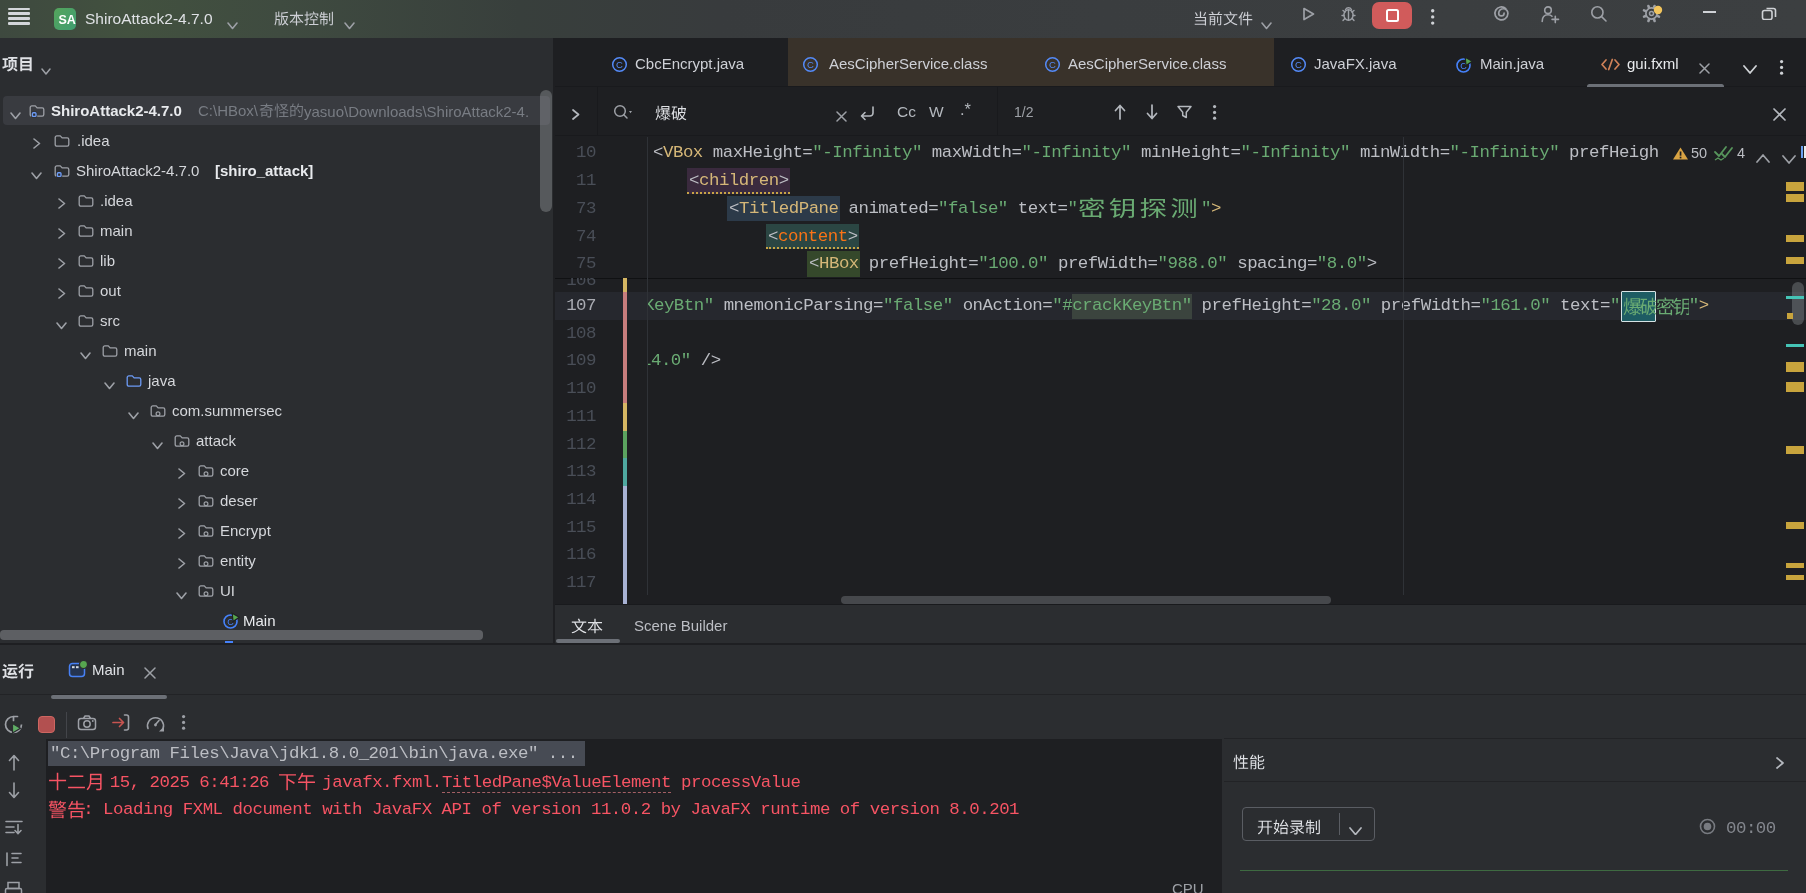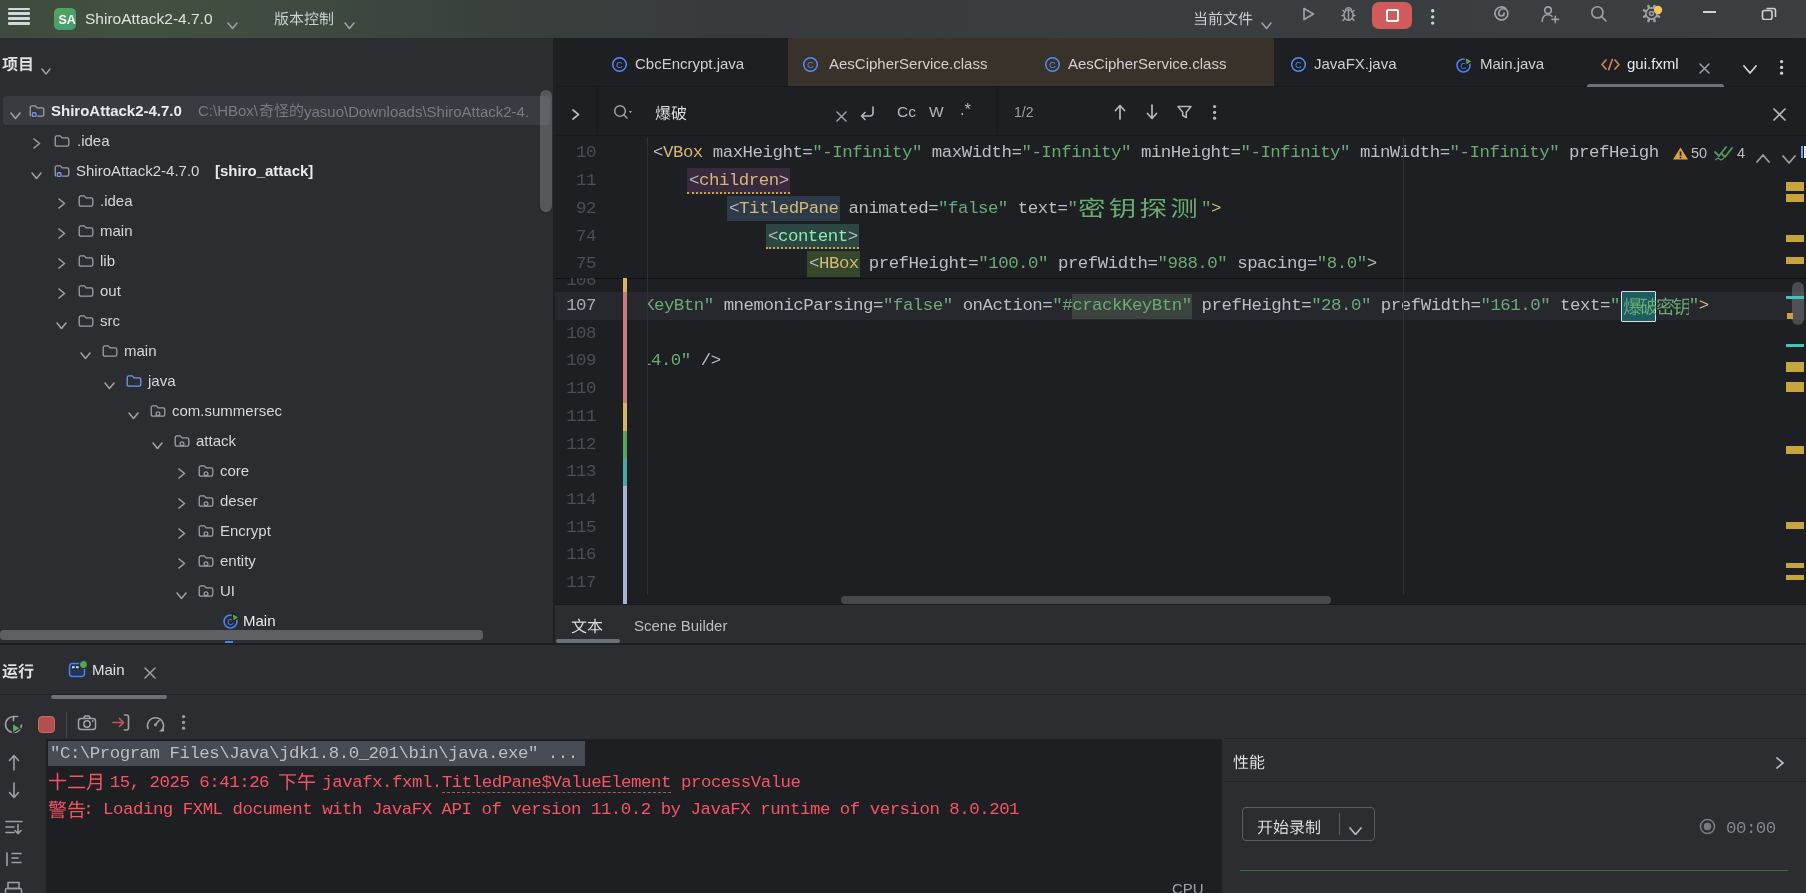--- a/index.html
+++ b/index.html
@@ -318,38 +318,38 @@
 <div style="position:absolute;left:1212px;top:104px;width:5.2px;height:16.8px;"><svg width="5.2" height="16.8" viewBox="0 0 5.2 16.8">
       <circle cx="2.6" cy="2.6" r="1.6" fill="#B4B8BE"></circle>
       <circle cx="2.6" cy="8.4" r="1.6" fill="#B4B8BE"></circle>
       <circle cx="2.6" cy="14.2" r="1.6" fill="#B4B8BE"></circle>
     </svg></div>
 <div style="position:absolute;left:1773px;top:107px;width:13px;height:13px;"><svg width="13" height="13" viewBox="0 0 13 13">
       <path d="M1 1 L12 12 M12 1 L1 12" stroke="#B4B8BE" stroke-width="1.7" stroke-linecap="round"></path>
     </svg></div>
 <div style="position:absolute;left:505px;top:139.4px;width:91px;height:27.7px;line-height:27.7px;text-align:right;font-family:&quot;Liberation Mono&quot;,monospace;font-size:17.4px;letter-spacing:-0.48px;color:#494E57;">10</div>
 <div style="position:absolute;left:505px;top:167.1px;width:91px;height:27.7px;line-height:27.7px;text-align:right;font-family:&quot;Liberation Mono&quot;,monospace;font-size:17.4px;letter-spacing:-0.48px;color:#494E57;">11</div>
-<div style="position:absolute;left:505px;top:194.8px;width:91px;height:27.7px;line-height:27.7px;text-align:right;font-family:&quot;Liberation Mono&quot;,monospace;font-size:17.4px;letter-spacing:-0.48px;color:#494E57;">92</div>
+<div style="position:absolute;left:505px;top:194.8px;width:91px;height:27.7px;line-height:27.7px;text-align:right;font-family:&quot;Liberation Mono&quot;,monospace;font-size:17.4px;letter-spacing:-0.48px;color:#494E57;">73</div>
 <div style="position:absolute;left:505px;top:222.5px;width:91px;height:27.7px;line-height:27.7px;text-align:right;font-family:&quot;Liberation Mono&quot;,monospace;font-size:17.4px;letter-spacing:-0.48px;color:#494E57;">74</div>
 <div style="position:absolute;left:505px;top:250.2px;width:91px;height:27.7px;line-height:27.7px;text-align:right;font-family:&quot;Liberation Mono&quot;,monospace;font-size:17.4px;letter-spacing:-0.48px;color:#494E57;">75</div>
 <div style="position:absolute;left:687px;top:168.1px;width:103px;height:25.5px;background:#3A2A3E;border-bottom:2px dotted #C8A546;"></div>
 <div style="position:absolute;left:727px;top:195.8px;width:113px;height:25.5px;background:#2C3A49;"></div>
 <div style="position:absolute;left:766px;top:223.5px;width:93px;height:25.5px;background:#2B4643;border-bottom:2px dotted #C8A546;"></div>
 <div style="position:absolute;left:807px;top:251.2px;width:53px;height:25.5px;background:#35482B;"></div>
 <div style="position:absolute;left:653px;top:139.4px;height:27.7px;line-height:27.7px;font-family:&quot;Liberation Mono&quot;,monospace;font-size:17.4px;letter-spacing:-0.48px;white-space:pre;"><span style="color:#BCBEC4">&lt;</span><span style="color:#D5B778">VBox</span><span style="color:#BCBEC4"> maxHeight</span><span style="color:#BCBEC4">=</span><span style="color:#6AAB73">"-Infinity"</span><span style="color:#BCBEC4"> maxWidth</span><span style="color:#BCBEC4">=</span><span style="color:#6AAB73">"-Infinity"</span><span style="color:#BCBEC4"> minHeight</span><span style="color:#BCBEC4">=</span><span style="color:#6AAB73">"-Infinity"</span><span style="color:#BCBEC4"> minWidth</span><span style="color:#BCBEC4">=</span><span style="color:#6AAB73">"-Infinity"</span><span style="color:#BCBEC4"> prefHeigh</span></div>
 <div style="position:absolute;left:689px;top:167.1px;height:27.7px;line-height:27.7px;font-family:&quot;Liberation Mono&quot;,monospace;font-size:17.4px;letter-spacing:-0.48px;white-space:pre;"><span style="color:#BCBEC4">&lt;</span><span style="color:#D5B778">children</span><span style="color:#BCBEC4">&gt;</span></div>
 <div style="position:absolute;left:729px;top:194.8px;height:27.7px;line-height:27.7px;font-family:&quot;Liberation Mono&quot;,monospace;font-size:17.4px;letter-spacing:-0.48px;white-space:pre;"><span style="color:#BCBEC4">&lt;</span><span style="color:#D5B778">TitledPane</span><span style="color:#BCBEC4"> animated</span><span style="color:#BCBEC4">=</span><span style="color:#6AAB73">"false"</span><span style="color:#BCBEC4"> text</span><span style="color:#BCBEC4">=</span><span style="color:#6AAB73">"</span></div>
 <div style="position:absolute;left:1078.0px;top:197.4px;"><svg width="123.0" height="27.5" viewBox="0 0 123.0 27.5" fill="#6AAB73">
       <path transform="translate(0.00,19.36) scale(0.02750,-0.02200)" d="M182 553C154 492 106 419 47 375L108 338C166 386 211 462 243 525ZM352 628C414 599 488 553 524 518L564 567C527 600 451 645 390 672ZM729 511C793 456 866 376 898 323L955 365C922 418 847 494 784 548ZM688 638C611 544 499 466 370 404V569H302V376V373C218 338 128 309 38 287C52 272 74 240 83 224C163 247 244 275 321 308C340 288 375 282 436 282C458 282 625 282 649 282C736 282 758 311 768 430C749 434 721 444 704 455C701 358 692 344 644 344C607 344 467 344 440 344L402 346C540 413 664 499 752 606ZM161 196V-34H771V-78H846V204H771V37H536V250H460V37H235V196ZM442 838C452 813 461 781 467 754H77V558H151V686H849V558H925V754H545C539 783 526 820 513 850Z"></path>
       <path transform="translate(30.75,19.36) scale(0.02750,-0.02200)" d="M842 488V315H587L588 375V488ZM842 556H588V724H842ZM514 792V375C514 236 504 71 391 -43C410 -51 441 -72 454 -85C541 4 572 128 583 247H842V25C842 10 837 5 822 5C808 4 759 4 707 6C717 -14 728 -48 731 -69C805 -69 850 -67 878 -54C908 -42 917 -19 917 24V792ZM187 839C154 745 98 656 34 597C47 580 67 542 73 527C109 562 144 607 175 657H442V726H213C229 756 242 788 254 819ZM57 345V276H198V69C198 30 170 11 151 3C164 -17 177 -52 182 -72C199 -55 228 -39 423 63C417 78 411 107 409 127L272 59V276H436V345H272V480H422V548H108V480H198V345Z"></path>
       <path transform="translate(61.50,19.36) scale(0.02750,-0.02200)" d="M366 785V605H429V719H860V608H926V785ZM540 655C498 580 426 510 353 463C370 451 396 424 407 410C480 464 558 548 607 632ZM676 623C746 561 828 473 865 416L922 459C884 516 800 601 730 661ZM608 461V351H356V283H563C504 177 407 84 303 39C319 25 340 -2 351 -20C452 34 546 129 608 240V-72H679V243C738 137 827 38 915 -17C927 2 950 28 966 42C875 90 782 184 725 283H938V351H679V461ZM167 840V638H50V568H167V353L39 309L61 237L167 277V9C167 -4 163 -7 150 -8C140 -8 103 -9 62 -8C72 -26 81 -56 84 -74C144 -74 181 -72 205 -61C228 -49 237 -29 237 9V303L342 343L328 412L237 379V568H335V638H237V840Z"></path>
       <path transform="translate(92.25,19.36) scale(0.02750,-0.02200)" d="M486 92C537 42 596 -28 624 -73L673 -39C644 4 584 72 533 121ZM312 782V154H371V724H588V157H649V782ZM867 827V7C867 -8 861 -13 847 -13C833 -14 786 -14 733 -13C742 -31 752 -60 755 -76C825 -77 868 -75 894 -64C919 -53 929 -34 929 7V827ZM730 750V151H790V750ZM446 653V299C446 178 426 53 259 -32C270 -41 289 -66 296 -78C476 13 504 164 504 298V653ZM81 776C137 745 209 697 243 665L289 726C253 756 180 800 126 829ZM38 506C93 475 166 430 202 400L247 460C209 489 135 532 81 560ZM58 -27 126 -67C168 25 218 148 254 253L194 292C154 180 98 50 58 -27Z"></path>
     </svg></div>
 <div style="position:absolute;left:1201px;top:194.8px;height:27.7px;line-height:27.7px;font-family:&quot;Liberation Mono&quot;,monospace;font-size:17.4px;letter-spacing:-0.48px;white-space:pre;"><span style="color:#6AAB73">"</span><span style="color:#D5B778">&gt;</span></div>
-<div style="position:absolute;left:768px;top:222.5px;height:27.7px;line-height:27.7px;font-family:&quot;Liberation Mono&quot;,monospace;font-size:17.4px;letter-spacing:-0.48px;white-space:pre;"><span style="color:#BCBEC4">&lt;</span><span style="color:#86efac">content</span><span style="color:#BCBEC4">&gt;</span></div>
+<div style="position:absolute;left:768px;top:222.5px;height:27.7px;line-height:27.7px;font-family:&quot;Liberation Mono&quot;,monospace;font-size:17.4px;letter-spacing:-0.48px;white-space:pre;"><span style="color:#BCBEC4">&lt;</span><span style="color:#f97316">content</span><span style="color:#BCBEC4">&gt;</span></div>
 <div style="position:absolute;left:809px;top:250.2px;height:27.7px;line-height:27.7px;font-family:&quot;Liberation Mono&quot;,monospace;font-size:17.4px;letter-spacing:-0.48px;white-space:pre;"><span style="color:#BCBEC4">&lt;</span><span style="color:#D5B778">HBox</span><span style="color:#BCBEC4"> prefHeight</span><span style="color:#BCBEC4">=</span><span style="color:#6AAB73">"100.0"</span><span style="color:#BCBEC4"> prefWidth</span><span style="color:#BCBEC4">=</span><span style="color:#6AAB73">"988.0"</span><span style="color:#BCBEC4"> spacing</span><span style="color:#BCBEC4">=</span><span style="color:#6AAB73">"8.0"</span><span style="color:#BCBEC4">&gt;</span></div>
 <div style="position:absolute;left:1672px;top:146px;width:17px;height:15px;"><svg width="17" height="15" viewBox="0 0 17 15">
       <path d="M8.5 1.5 L16 13.5 L1 13.5 Z" fill="#D9A343" stroke="none"></path>
       <rect x="7.7" y="5.5" width="1.7" height="4.2" fill="#1E1F22"></rect>
       <rect x="7.7" y="10.7" width="1.7" height="1.7" fill="#1E1F22"></rect>
     </svg></div>
 <div style="position:absolute;left:1691px;top:146px;font:normal 14.5px/1 &quot;Liberation Sans&quot;,sans-serif;color:#BCBEC4;white-space:pre;">50</div>
 <div style="position:absolute;left:1713px;top:144px;width:22px;height:18px;"><svg width="22" height="18" viewBox="0 0 22 18">
       <path d="M2 8 L6 12 L13 3" fill="none" stroke="#57965C" stroke-width="1.8" stroke-linecap="round" stroke-linejoin="round"></path>
       <path d="M9 10 L12 13 L19 4" fill="none" stroke="#57965C" stroke-width="1.8" stroke-linecap="round" stroke-linejoin="round"></path>

